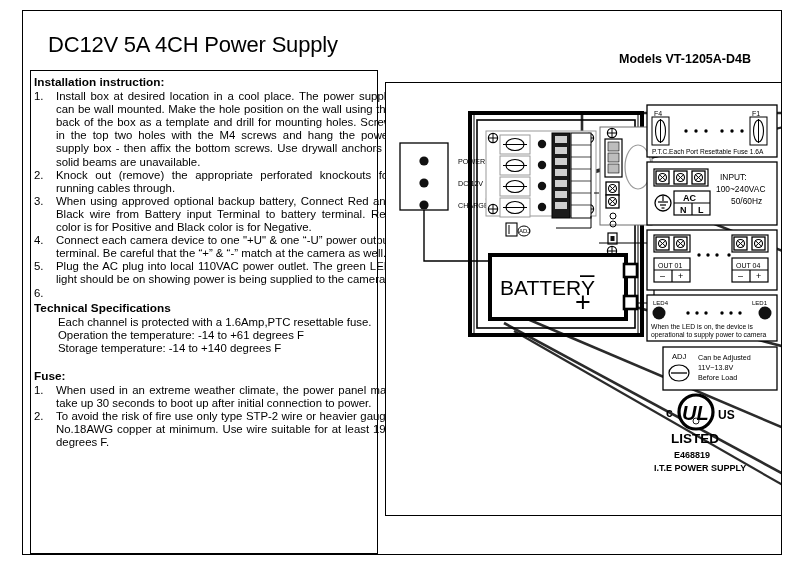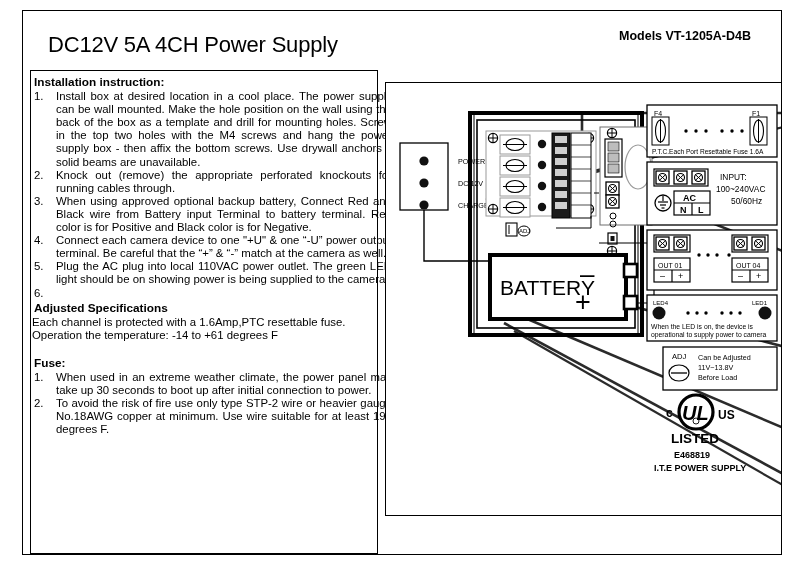--- a/index.html
+++ b/index.html
@@ -4,35 +4,35 @@
 <style>
   html,body{margin:0;padding:0;background:#ffffff;}
   body{width:802px;height:567px;position:relative;overflow:hidden;
        font-family:"Liberation Sans","DejaVu Sans",sans-serif;color:#000;}
 
   .page-border{position:absolute;left:22px;top:10px;width:760px;height:545px;
                border:1.5px solid #000;box-sizing:border-box;}
 
   .title{position:absolute;left:48px;top:32px;font-size:22px;font-weight:normal;
          letter-spacing:-0.2px;white-space:nowrap;}
-  .models{position:absolute;left:619px;top:29px;font-size:12.5px;font-weight:bold;
+  .models{position:absolute;left:619px;top:52px;font-size:12.5px;font-weight:bold;
           white-space:nowrap;}
 
   
   .instr-panel{position:absolute;left:30px;top:70px;width:348px;height:484px;
                border:1.2px solid #000;box-sizing:border-box;background:#fff;}
   .instr-inner{position:absolute;left:32px;top:72px;width:360px;height:444px;
                font-size:11.4px;line-height:13.1px;}
   .hd{font-weight:bold;font-size:11.8px;margin:4px 0 1px 2px;}
   .hd.first{margin-top:4px;}
   ol.steps{list-style:none;margin:0;padding:0;}
   ol.steps li{position:relative;padding-left:24px;margin-bottom:0px;
               text-align:justify;text-justify:inter-word;}
   ol.steps li .num{position:absolute;left:2px;top:0;width:20px;}
-  .spec-line{}
+  .spec-line{margin-left:26px;}
   .gap{height:11px;}
   .nb li{text-align:left;}
 
   
   .diagram{position:absolute;left:385px;top:82px;width:397px;height:434px;
            border:1px solid #000;box-sizing:border-box;background:#fff;}
   svg{display:block;}
 
   .t{font-family:"Liberation Sans","DejaVu Sans",sans-serif;}
 </style>
@@ -54,23 +54,24 @@
     <li><span class="num">1.</span><span>Install box at desired location in a cool place. The power supply can be wall mounted. Make the hole position on the wall using the back of the box as a template and drill for mounting holes. Screw in the top two holes with the M4 screws and hang the power supply box - then affix the bottom screws. Use drywall anchors if solid beams are unavailable.</span></li>
     <li><span class="num">2.</span><span>Knock out (remove) the appropriate perforated knockouts for running cables through.</span></li>
     <li><span class="num">3.</span><span>When using approved optional backup battery, Connect Red and Black wire from Battery input Terminal to battery terminal. Red color is for Positive and Black color is for Negative.</span></li>
     <li><span class="num">4.</span><span>Connect each camera device to one "+U" &amp; one “-U” power output terminal. Be careful that the “+” &amp; “-” match at the camera as well.</span></li>
     <li><span class="num">5.</span><span>Plug the AC plug into local 110VAC power outlet. The green LED light should be on showing power is being supplied to the camera.</span></li>
     <li><span class="num">6.</span></li>
   </ol>
 
   <div class="gap"></div>
 
-  <div class="hd">Adjusted Specifications</div>
+  <div class="hd">Technical Specifications</div>
   <div class="spec-line">Each channel is protected with a 1.6Amp,PTC resettable fuse.</div>
   <div class="spec-line">Operation the temperature: -14 to +61 degrees F</div>
+  <div class="spec-line">Storage temperature: -14 to +140 degrees F</div>
 
   <div class="gap"></div>
 
   <div class="hd">Fuse:</div>
   <ol class="steps nb">
     <li><span class="num">1.</span><span>When used in an extreme weather climate, the power panel may take up 30 seconds to boot up after initial connection to power.</span></li>
     <li><span class="num">2.</span><span>To avoid the risk of fire use only type STP-2 wire or heavier gauge No.18AWG copper at minimum. Use wire suitable for at least 194 degrees F.</span></li>
   </ol>
 </div>
 

